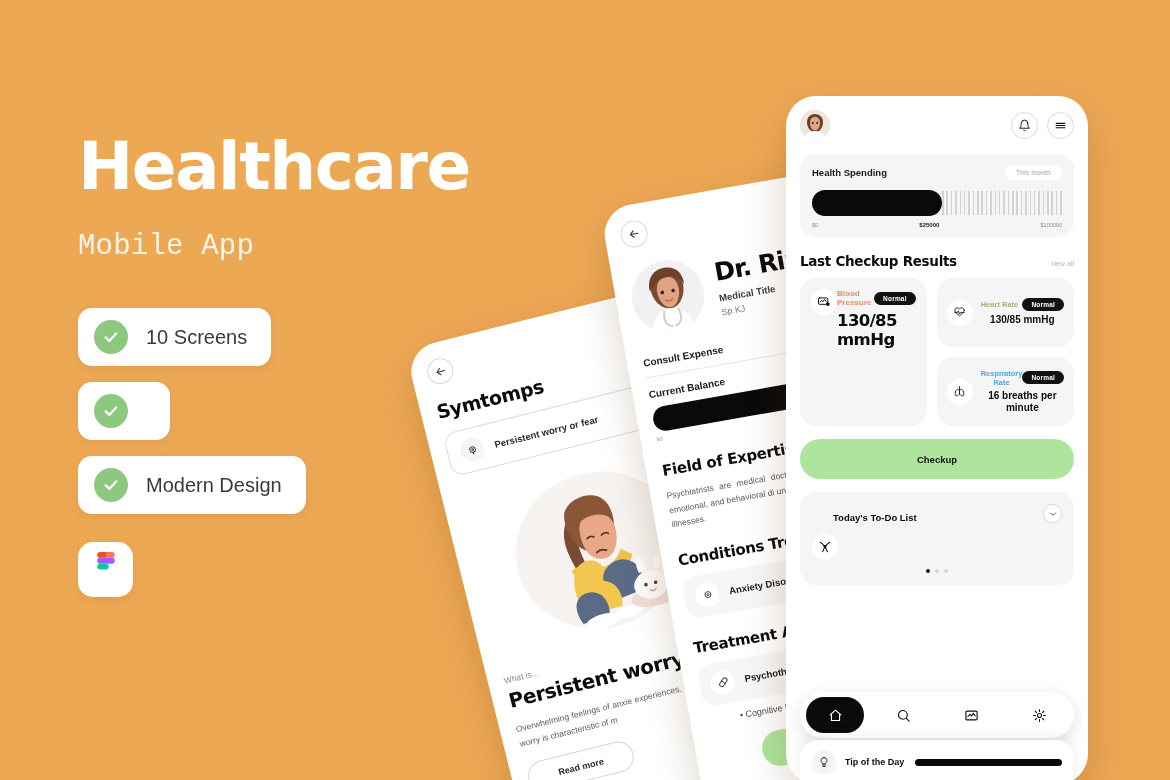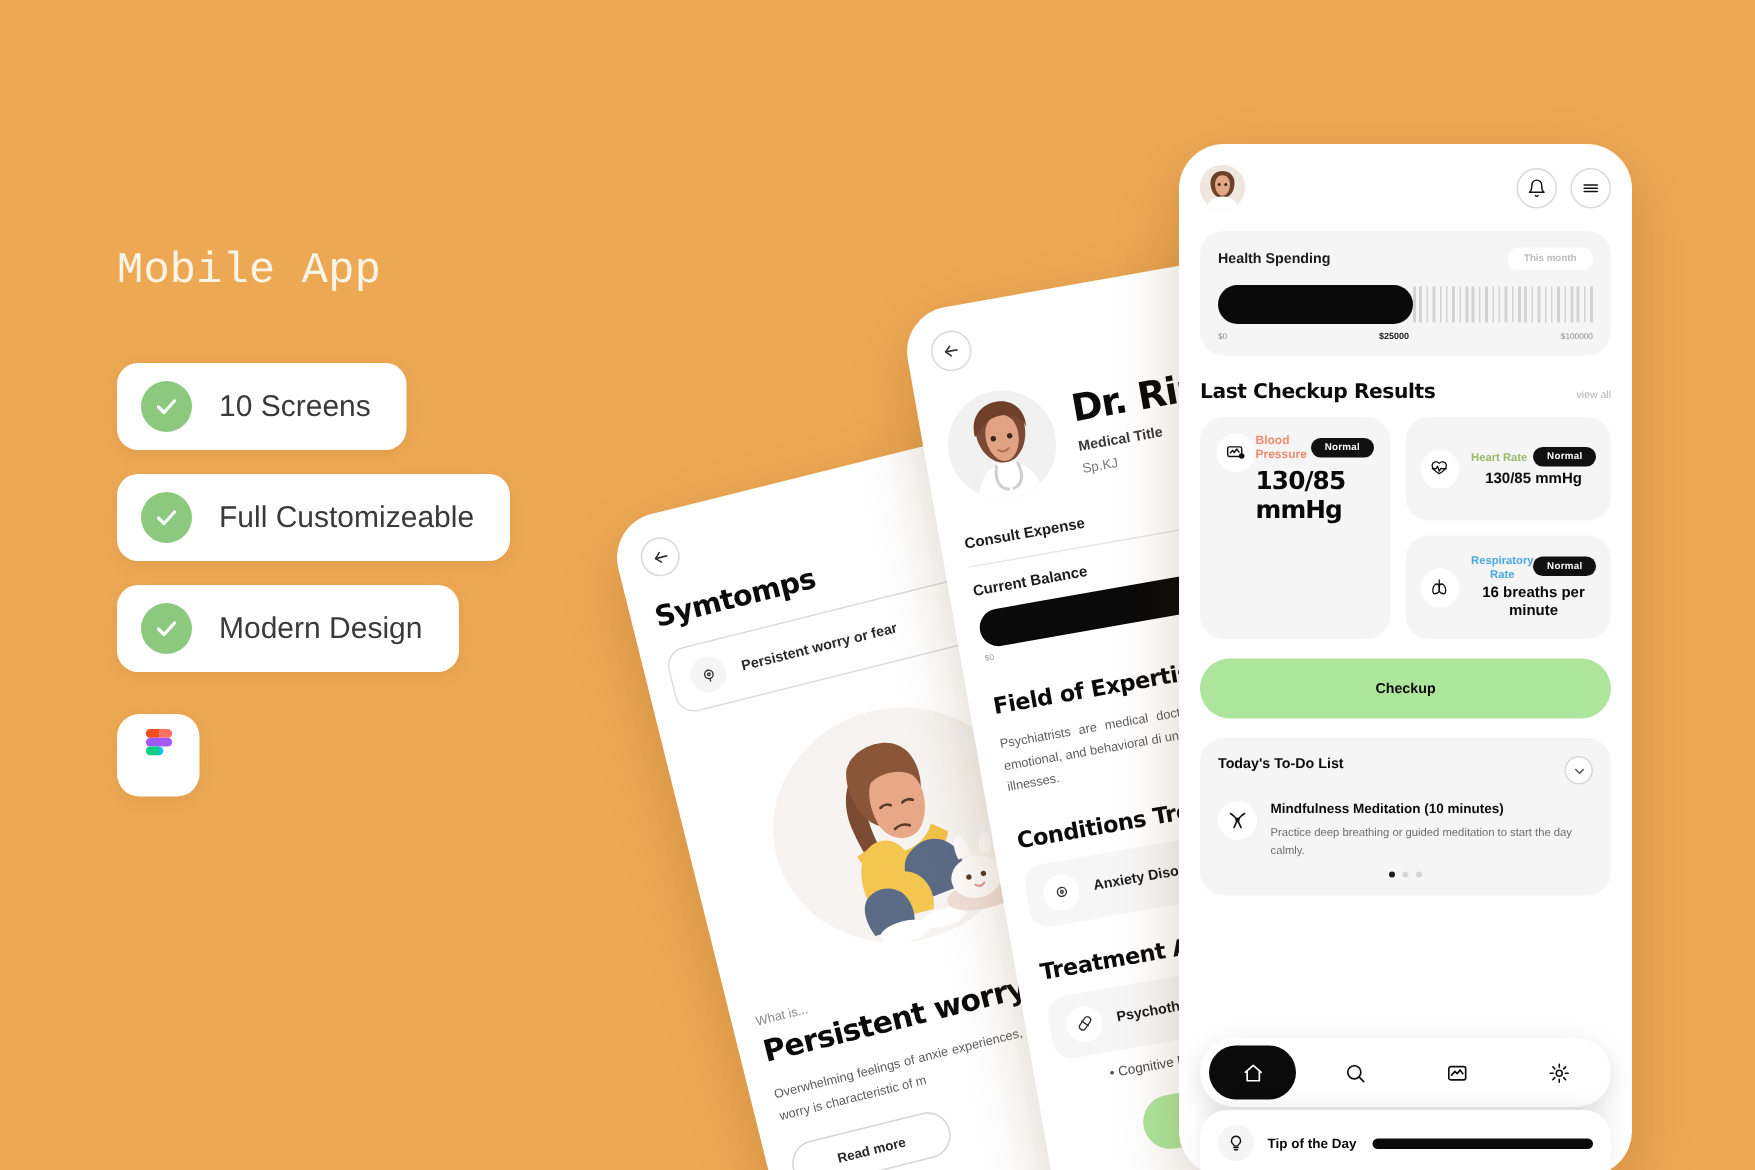--- a/index.html
+++ b/index.html
@@ -152,21 +152,21 @@
   .actions { display: flex; gap: 10px; margin-bottom: 13px; align-items: flex-end; }
   .btn {
     flex: 1; height: 40px; border-radius: 22px;
     display: flex; align-items: center; justify-content: center;
     font-size: 9.5px; font-weight: 700; color: #0b0b0b;
   }
   .btn-primary { background: #aee59c; }
   .btn-outline { background: #fff; border: 1.3px solid #1a1a1a; }
 
   .todo-card { padding: 12px; }
-  .todo-head { display: flex; align-items: flex-start; justify-content: space-between; margin-bottom: 11px; }
+  .todo-head { display: flex; align-items: flex-end; justify-content: space-between; margin-bottom: 11px; margin-left: 21px; }
   .todo-title { font-size: 9.5px; font-weight: 700; color: #0b0b0b; }
   .todo-head .circ-btn { width: 19px; height: 19px; }
   .todo-item { display: flex; gap: 9px; }
   .todo-text-title { font-size: 9px; font-weight: 700; color: #0b0b0b; margin-bottom: 5px; }
   .todo-text-desc { font-size: 7.5px; color: #6d6d6d; line-height: 1.55; }
   .dots { display: flex; gap: 5px; justify-content: center; margin-top: 9px; }
   .dots i { width: 4px; height: 4px; border-radius: 50%; background: #d6d6d6; display: block; }
   .dots i.on { background: #1a1a1a; }
 
   .navbar {
@@ -239,38 +239,38 @@
   .msg-consult {
     background: #aee59c; border-radius: 20px; height: 36px; width: 168px;
     display: flex; align-items: center; justify-content: center;
     font-size: 11px; font-weight: 700; color: #0b0b0b;
   }
 </style>
 </head>
 <body>
 
 <div class="promo">
+  <div class="promo-title">Healthcare</div>
   <div class="promo-sub">Mobile App</div>
 
   <div class="badges">
     <div class="badge">
       <span class="badge-check">
         <svg width="16" height="16" viewBox="0 0 24 24" fill="none" stroke="#ffffff" stroke-width="3.2" stroke-linecap="round" stroke-linejoin="round">
             <polyline points="4,12.5 9.5,18 20,6.5"></polyline>
           </svg>
       </span>
       <span class="badge-label">10 Screens</span>
     </div>
     <div class="badge">
       <span class="badge-check">
         <svg width="16" height="16" viewBox="0 0 24 24" fill="none" stroke="#ffffff" stroke-width="3.2" stroke-linecap="round" stroke-linejoin="round">
             <polyline points="4,12.5 9.5,18 20,6.5"></polyline>
           </svg>
       </span>
-      <span class="badge-label">Full Customizeable</span>
     </div>
     <div class="badge">
       <span class="badge-check">
         <svg width="16" height="16" viewBox="0 0 24 24" fill="none" stroke="#ffffff" stroke-width="3.2" stroke-linecap="round" stroke-linejoin="round">
             <polyline points="4,12.5 9.5,18 20,6.5"></polyline>
           </svg>
       </span>
       <span class="badge-label">Modern Design</span>
     </div>
   </div>
@@ -564,24 +564,20 @@
         </div>
       </div>
       <div class="todo-item">
         <span class="icon-circle">
           <svg width="14" height="14" viewBox="0 0 24 24" fill="none" stroke="#111" stroke-width="1.9" stroke-linecap="round">
               <path d="M4 4c5 3 9 8 12 16"></path>
               <path d="M20 4c-5 3-9 8-12 16"></path>
               <circle cx="12" cy="11" r="1.6" fill="#111"></circle>
             </svg>
         </span>
-        <div>
-          <div class="todo-text-title">Mindfulness Meditation (10 minutes)</div>
-          <div class="todo-text-desc">Practice deep breathing or guided meditation to start the day calmly.</div>
-        </div>
       </div>
       <div class="dots">
         <i class="on"></i>
           <i></i>
           <i></i>
       </div>
     </div>
 
     <div class="navbar">
       <div class="nav-item active">

